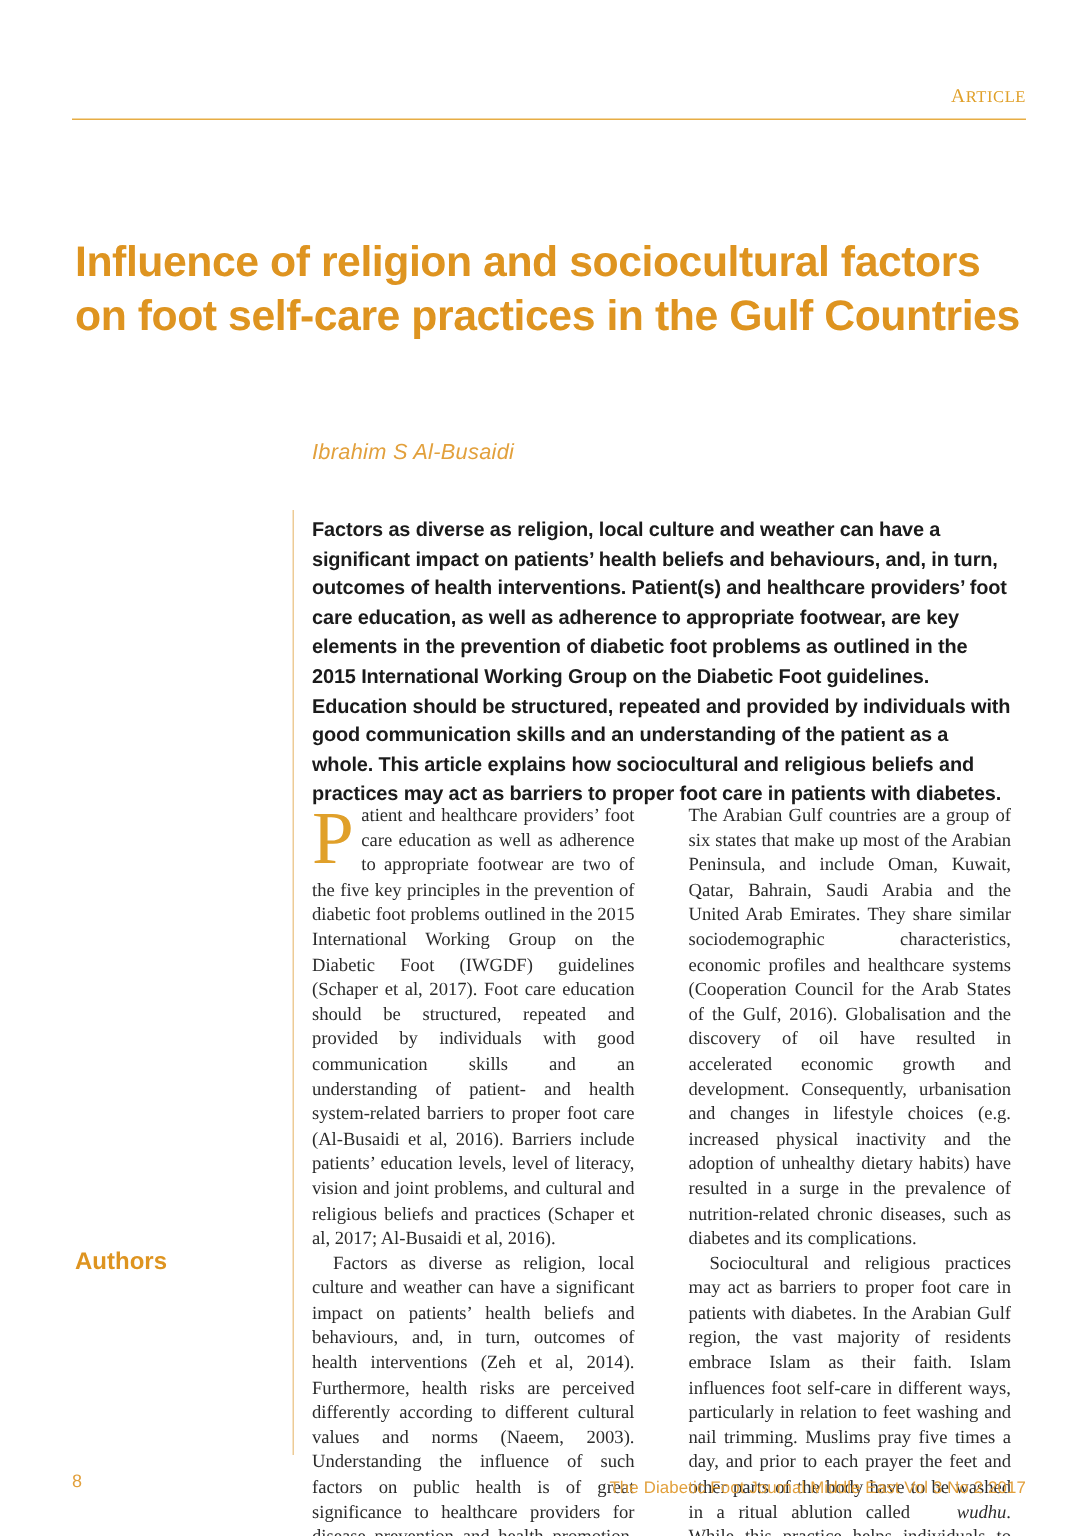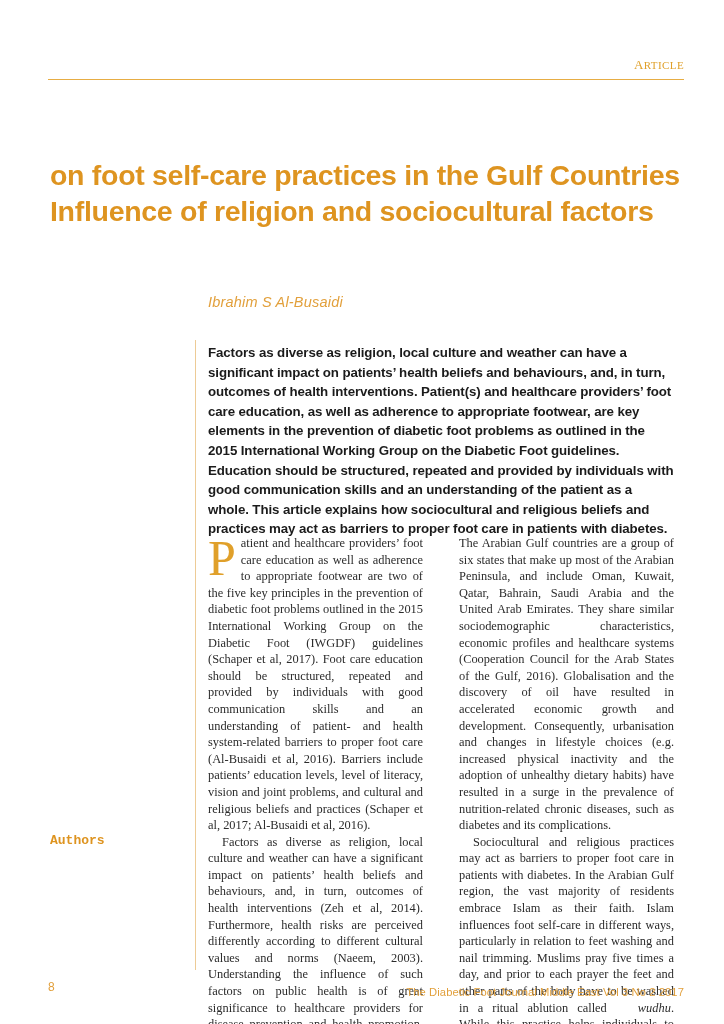--- a/index.html
+++ b/index.html
@@ -149,23 +149,23 @@
 
   
   .authors-box {
     position: absolute;
     left: 50px;
     top: 833px;
     width: 128px;
   }
   .authors-heading {
     color: #de9420;
-    font-family: Liberation Mono, monospace;
+    font-family: Liberation Sans, sans-serif;
     font-weight: bold;
-    font-size: 13px;
+    font-size: 16px;
     margin-bottom: 5px;
   }
   .authors-text {
     color: #7d7d7d;
     font-family: "Liberation Sans", sans-serif;
     font-size: 10.4px;
     line-height: 14.2px;
   }
 
   
@@ -200,22 +200,22 @@
 <body>
 
 <div class="page">
 
   <div class="running-head">
     <div class="running-head-label">Article</div>
     <div class="running-head-rule"></div>
   </div>
 
   <h1 class="article-title">
+    <span class="tline">Influence of religion and sociocultural factors</span>
     <span class="tline">on foot self-care practices in the Gulf Countries</span>
-    <span class="tline">Influence of religion and sociocultural factors</span>
   </h1>
 
   <div class="byline">Ibrahim S Al-Busaidi</div>
 
   <div class="col-rule"></div>
 
   <div class="abstract">Factors as diverse as religion, local culture and weather can have a significant impact on patients’ health beliefs and behaviours, and, in turn, outcomes of health interventions. Patient(s) and healthcare providers’ foot care education, as well as adherence to appropriate footwear, are key elements in the prevention of diabetic foot problems as outlined in the 2015 International Working Group on the Diabetic Foot guidelines. Education should be structured, repeated and provided by individuals with good communication skills and an understanding of the patient as a whole. This article explains how sociocultural and religious beliefs and practices may act as barriers to proper foot care in patients with diabetes.</div>
 
   <div class="body-columns">
 

